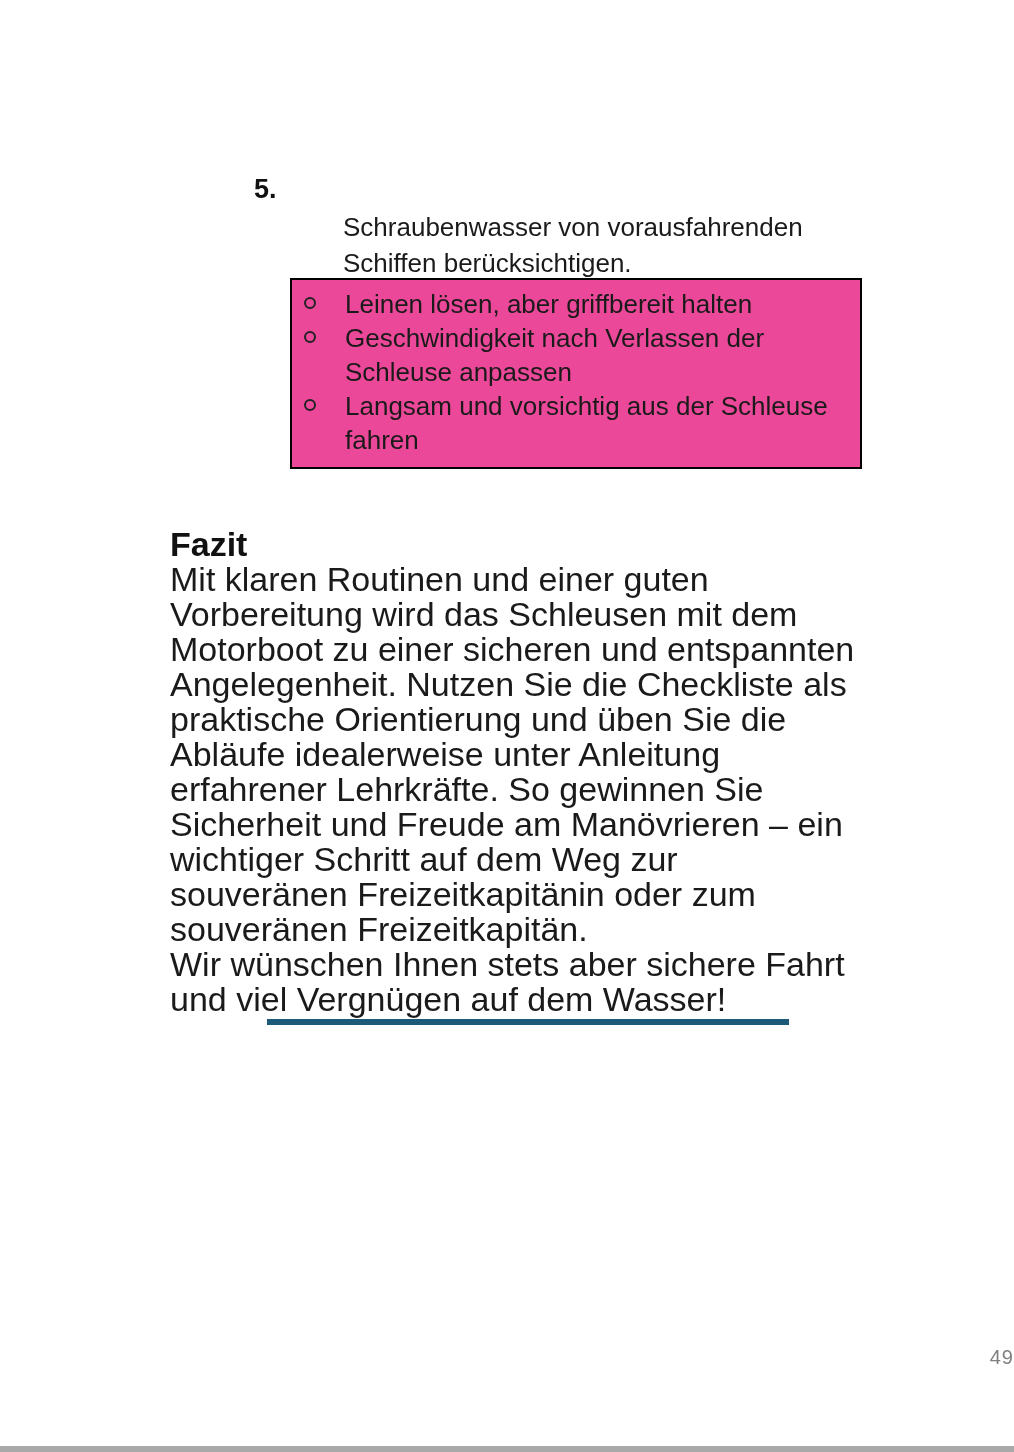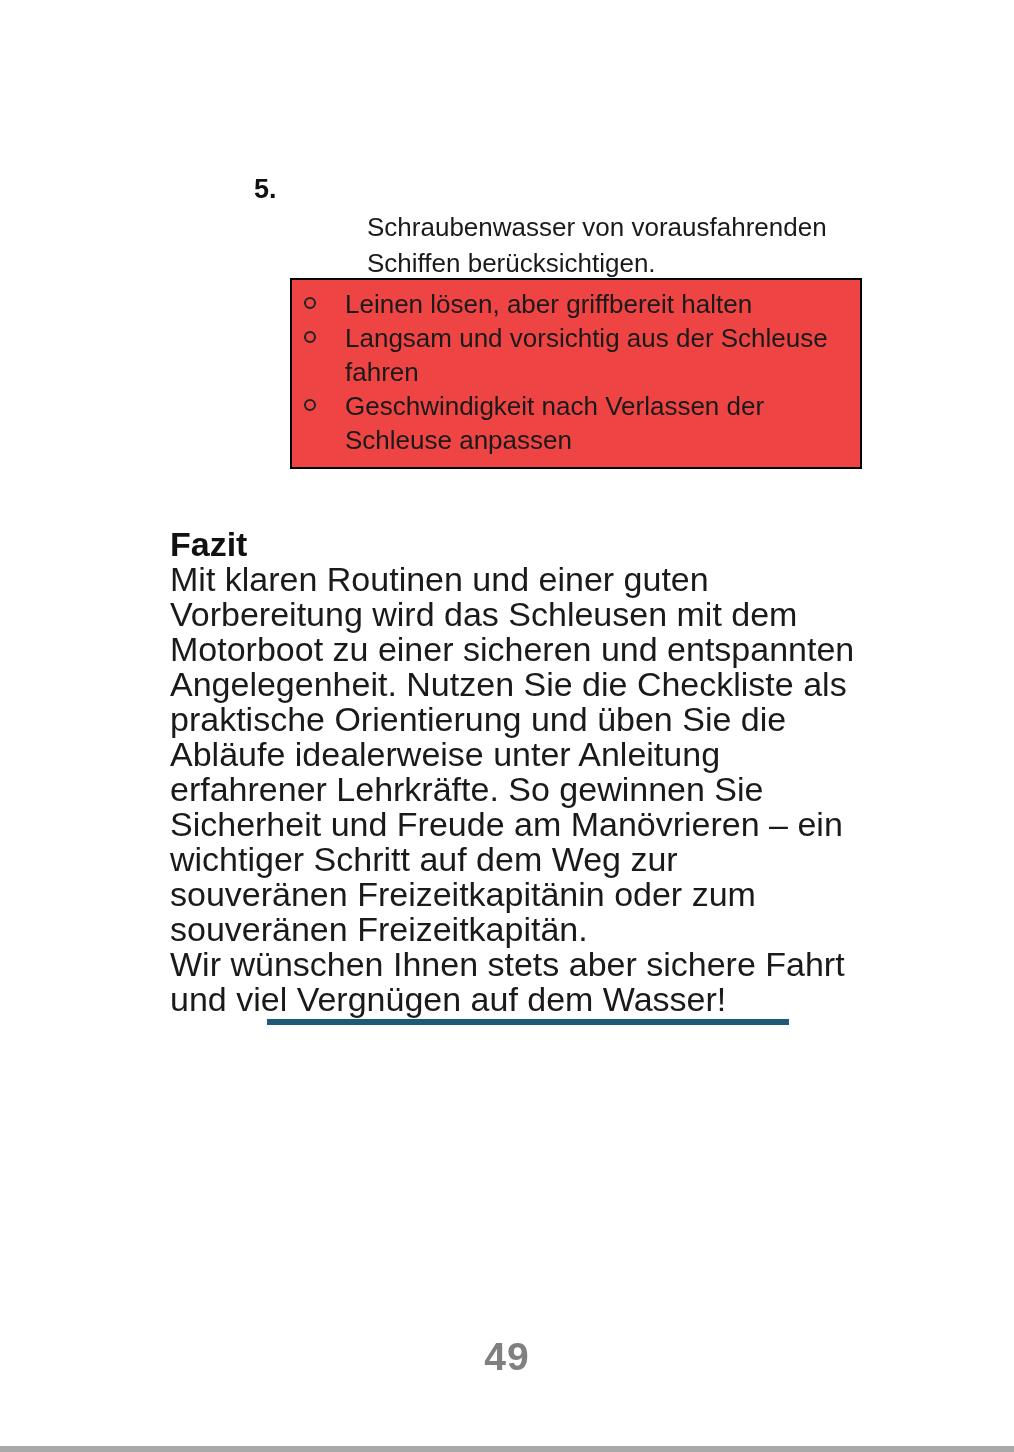--- a/index.html
+++ b/index.html
@@ -23,21 +23,20 @@
     font-weight: 700; font-size: 27px; line-height: 34px;
     color: #111111;
   }
   .heading-num { width: 46px; }
 
   .subtitle {
     position: absolute; left: 343px; top: 209px;
     width: 505px;
     font-size: 26px; line-height: 36px;
     color: #1a1a1a;
-    margin-left: 24px;
   }
 
   
   .checklist-box {
     position: absolute; left: 290px; top: 278px;
     width: 572px; min-height: 181px;
     background: #f0f0f0;
     border: 2px solid #000000;
     padding: 7px 14px 10px 13px;
   }
@@ -69,56 +68,55 @@
   
   .divider {
     position: absolute; left: 267px; top: 1019px;
     width: 522px; height: 6px;
   }
 
   
   .page-number {
     position: absolute; left: 0; top: 1340px;
     width: 100%;
-    text-align: center;
-    font-size: 39px; line-height: 34px;
+    text-align: right;
+    font-size: 20px; line-height: 34px;
     letter-spacing: 1px;
-    font-weight: bold;
   }
 
   
   .bottom-bar {
     position: absolute; left: 0; bottom: 0;
     width: 100%; height: 6px;
   }
 </style>
 </head>
 <body>
 
 <div class="page">
 
   <div class="heading-row">
     <span class="heading-num">5.</span>
   </div>
 
   <div class="subtitle">Schraubenwasser von vorausfahrenden Schiffen berücksichtigen.</div>
 
-  <div class="checklist-box" style="background: #ef4444; border-color: rgb(0, 0, 0); padding-left: 12px;">
+  <div class="checklist-box" style="background: #ec4899; border-color: rgb(0, 0, 0); padding-left: 12px;">
     <ul class="checklist">
         <li>
         <span class="bullet"></span>
         <span>Leinen lösen, aber griffbereit halten</span>
       </li>
         <li>
         <span class="bullet"></span>
-        <span>Langsam und vorsichtig aus der Schleuse fahren</span>
+        <span>Geschwindigkeit nach Verlassen der Schleuse anpassen</span>
       </li>
         <li>
         <span class="bullet"></span>
-        <span>Geschwindigkeit nach Verlassen der Schleuse anpassen</span>
+        <span>Langsam und vorsichtig aus der Schleuse fahren</span>
       </li>
       </ul>
   </div>
 
   <div class="fazit">
     <div class="fazit-heading">Fazit</div>
     <p>Mit klaren Routinen und einer guten Vorbereitung wird das Schleusen mit dem Motorboot zu einer sicheren und entspannten Angelegenheit. Nutzen Sie die Checkliste als praktische Orientierung und üben Sie die Abläufe idealerweise unter Anleitung erfahrener Lehrkräfte. So gewinnen Sie Sicherheit und Freude am Manövrieren – ein wichtiger Schritt auf dem Weg zur souveränen Freizeitkapitänin oder zum souveränen Freizeitkapitän.</p>
     <p>Wir wünschen Ihnen stets aber sichere Fahrt und viel Vergnügen auf dem Wasser!</p>
   </div>
 

